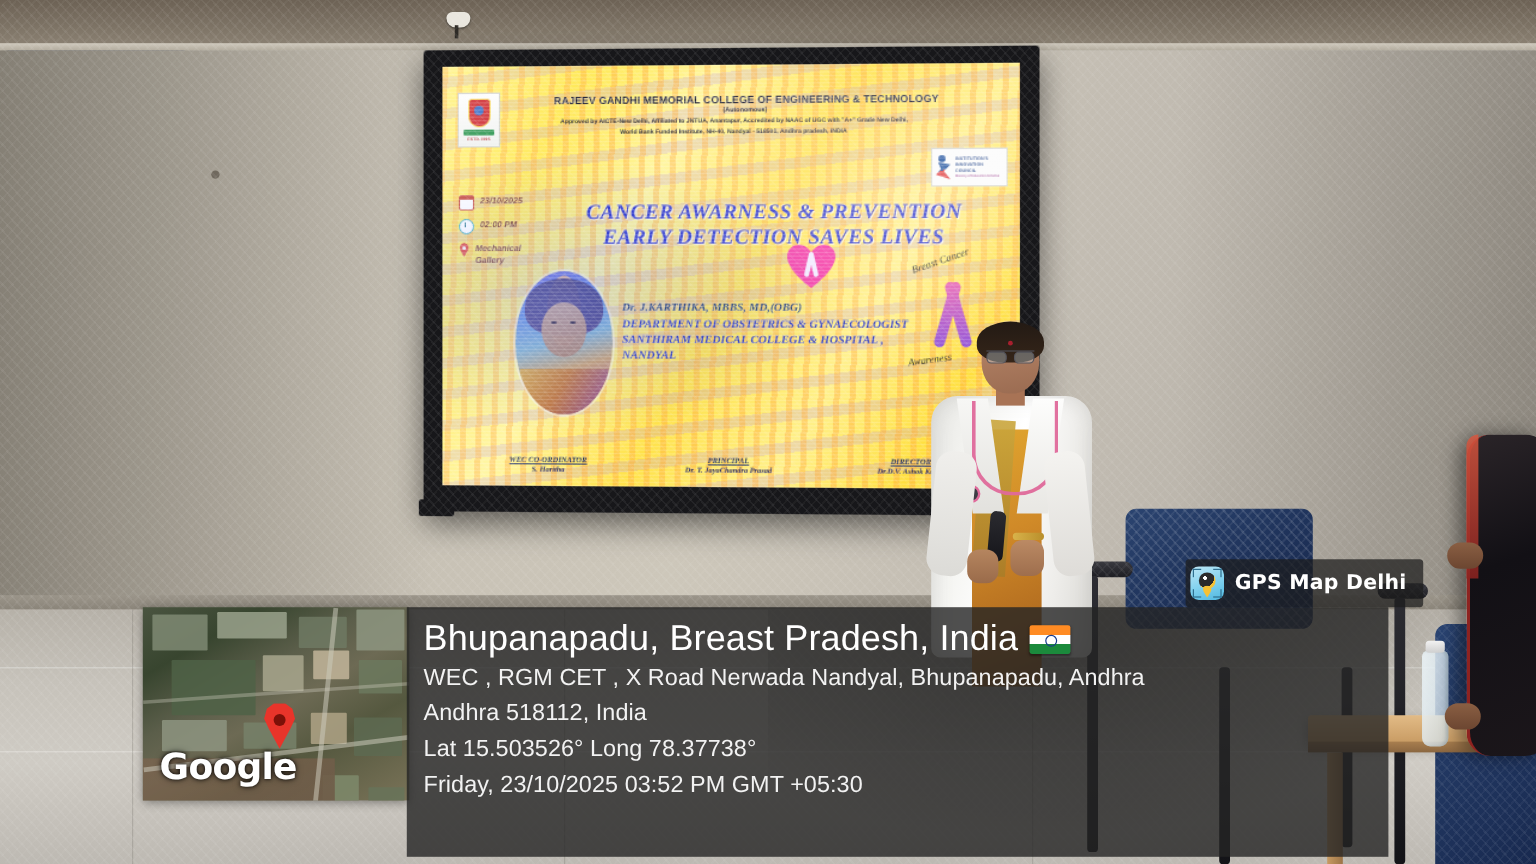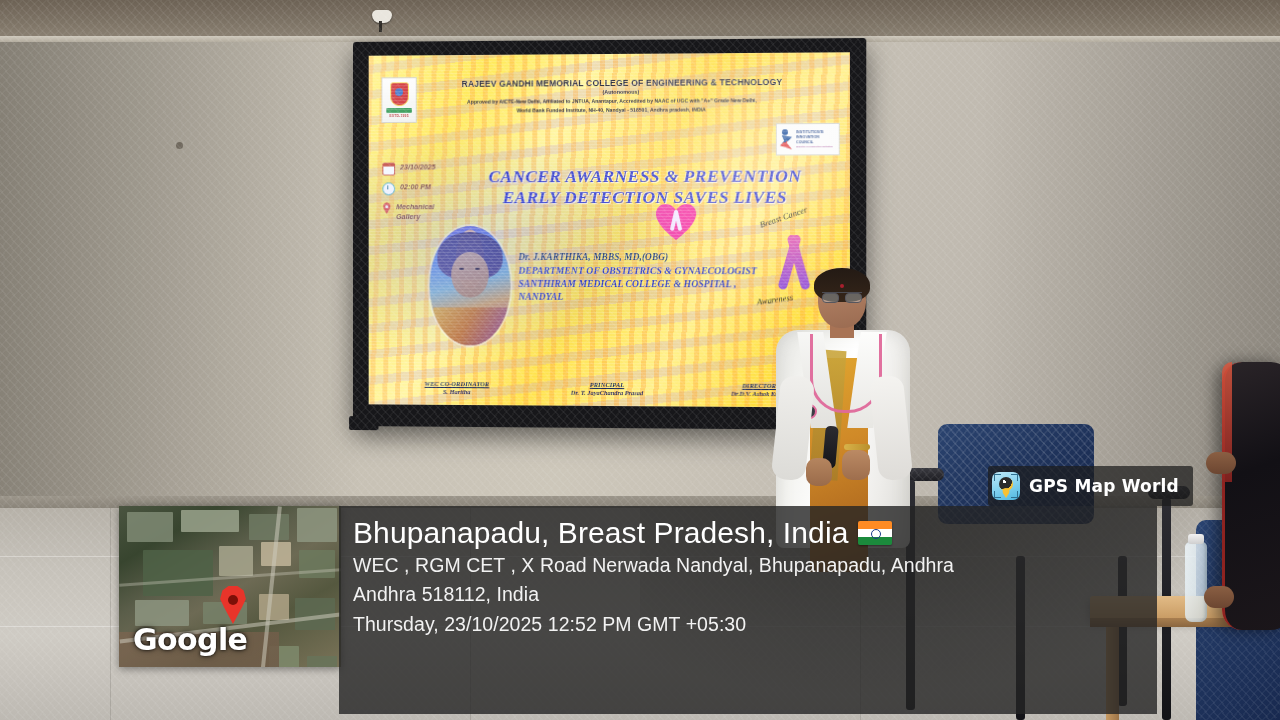--- a/index.html
+++ b/index.html
@@ -457,21 +457,21 @@
 
   <div class="gps-badge">
     <div class="gps-icon">
       <div class="gps-icon-lens"></div>
       <div class="gps-icon-pin"></div>
       <div class="gps-corner" style="left:2px;top:2px;border-right:none;border-bottom:none;"></div>
       <div class="gps-corner" style="right:2px;top:2px;border-left:none;border-bottom:none;"></div>
       <div class="gps-corner" style="left:2px;bottom:2px;border-right:none;border-top:none;"></div>
       <div class="gps-corner" style="right:2px;bottom:2px;border-left:none;border-top:none;"></div>
     </div>
-    <div class="gps-text">GPS Map World</div>
+    <div class="gps-text">GPS Map Delhi</div>
   </div>
 
   <div class="map-thumb">
     <div class="map-blocks">
       <div class="mb" style="left:8px;top:6px;width:46px;height:30px;background:#7f8a74;"></div>
       <div class="mb" style="left:62px;top:4px;width:58px;height:22px;background:#9aa38c;"></div>
       <div class="mb" style="left:130px;top:8px;width:40px;height:26px;background:#6f7a63;"></div>
       <div class="mb" style="left:178px;top:2px;width:40px;height:34px;background:#8e9680;"></div>
       <div class="mb" style="left:24px;top:44px;width:70px;height:46px;background:#4f6247;"></div>
       <div class="mb" style="left:100px;top:40px;width:34px;height:30px;background:#a8a68e;"></div>
@@ -495,16 +495,17 @@
     <div class="google-wm">Google</div>
   </div>
 
   <div class="info-panel">
     <div class="info-title">
       <span>Bhupanapadu, Breast Pradesh, India</span>
       <span class="flag"></span>
     </div>
     <div class="info-line info-addr">WEC , RGM CET , X Road Nerwada Nandyal, Bhupanapadu, Andhra</div>
     <div class="info-line info-addr">Andhra 518112, India</div>
-    <div class="info-line">Thursday, 23/10/2025 12:52 PM GMT +05:30</div>
+    <div class="info-line">Lat 15.503526° Long 78.37738°</div>
+    <div class="info-line">Friday, 23/10/2025 03:52 PM GMT +05:30</div>
   </div>
 
 </div>
 
 </body></html>

